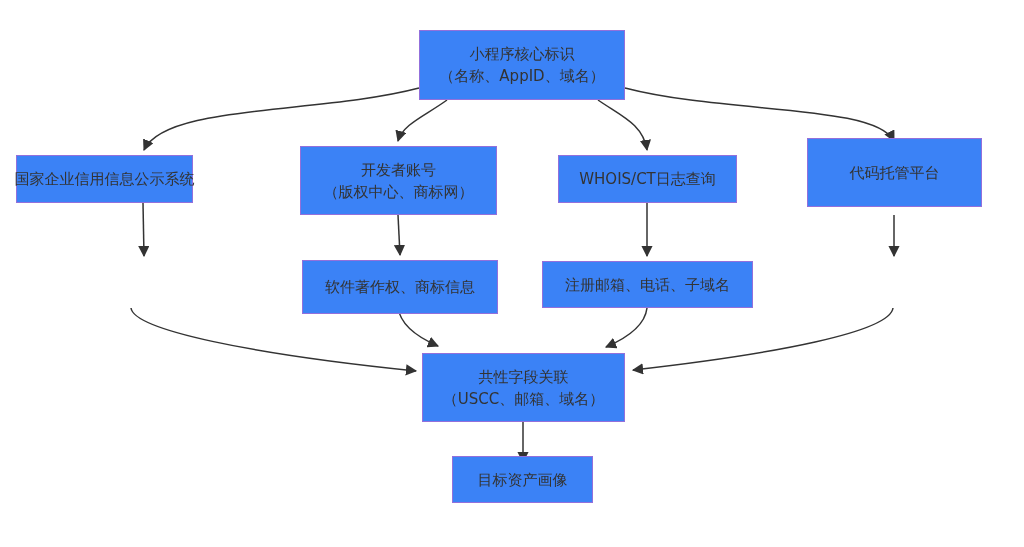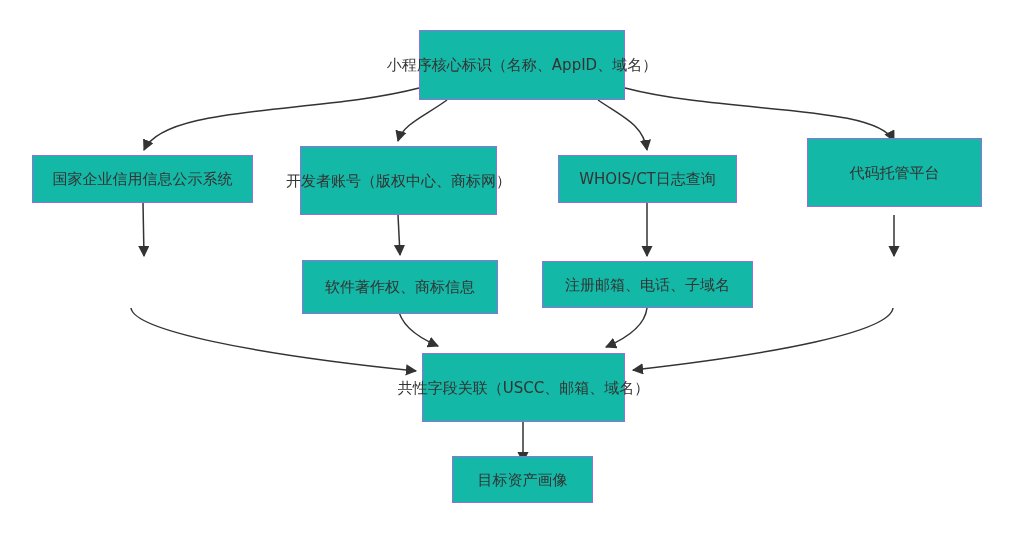--- a/index.html
+++ b/index.html
@@ -8,23 +8,23 @@
     width:1024px;height:547px;
     background:#ffffff;
     font-family:"DejaVu Sans","Liberation Sans",sans-serif;
     overflow:hidden;
   }
   .edge-layer{position:absolute;left:0;top:0;width:1024px;height:547px;}
   .edge-layer path.edge{fill:none;stroke:#333333;stroke-width:1.5px;}
   .node{
     position:absolute;
     box-sizing:border-box;
-    display:flex;flex-direction:row;
+    display:flex;flex-direction:column;
     align-items:center;justify-content:center;
-    background:#14b8a6;
+    background:#3b82f6;
     border:1px solid #9370DB;
     color:#333333;
     font-size:15px;line-height:22px;
     text-align:center;
     white-space:nowrap;
   }
 </style>
 </head>
 <body>
 
@@ -53,21 +53,21 @@
     <path class="edge" d="M 893 308 C 890 332, 775 354, 633 370" marker-end="url(#arrow)"></path>
 
     <path class="edge" d="M 523 422 L 523 462" marker-end="url(#arrow)"></path>
   </svg>
 
   <div class="node" style="left:419px;top:30px;width:206px;height:70px">
     <span>小程序核心标识</span>
     <span>（名称、AppID、域名）</span>
   </div>
 
-  <div class="node" style="left:32px;top:155px;width:221px;height:48px">
+  <div class="node" style="left:16px;top:155px;width:177px;height:48px">
     <span>国家企业信用信息公示系统</span>
   </div>
 
   <div class="node" style="left:300px;top:146px;width:197px;height:69px">
     <span>开发者账号</span>
     <span>（版权中心、商标网）</span>
   </div>
 
   <div class="node" style="left:558px;top:155px;width:179px;height:48px">
     <span>WHOIS/CT日志查询</span>

